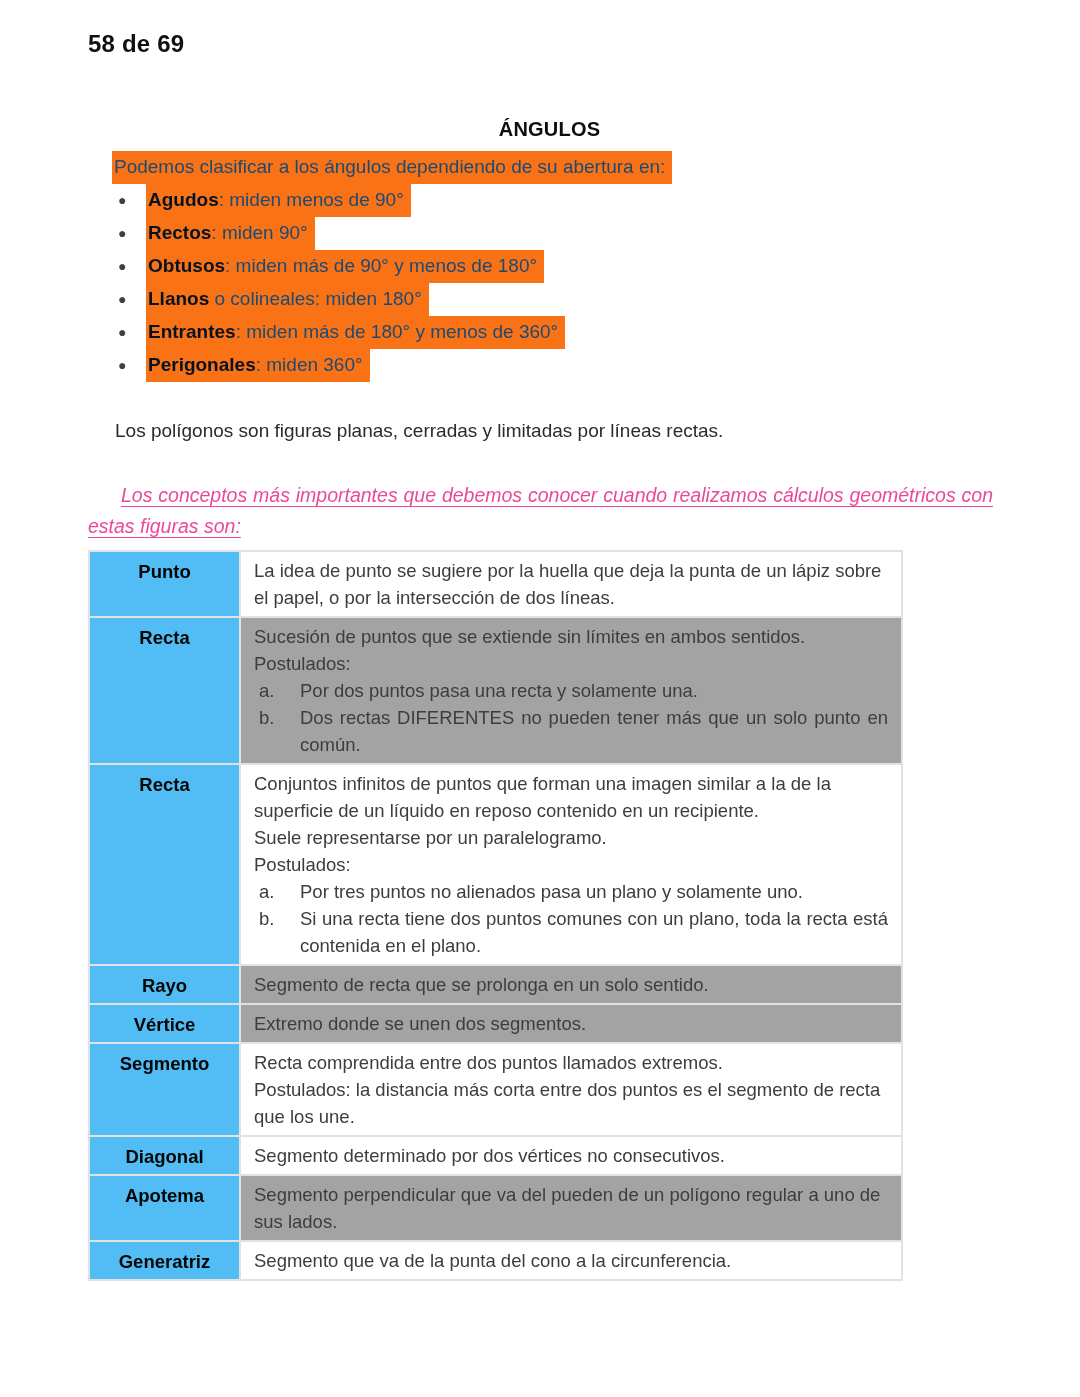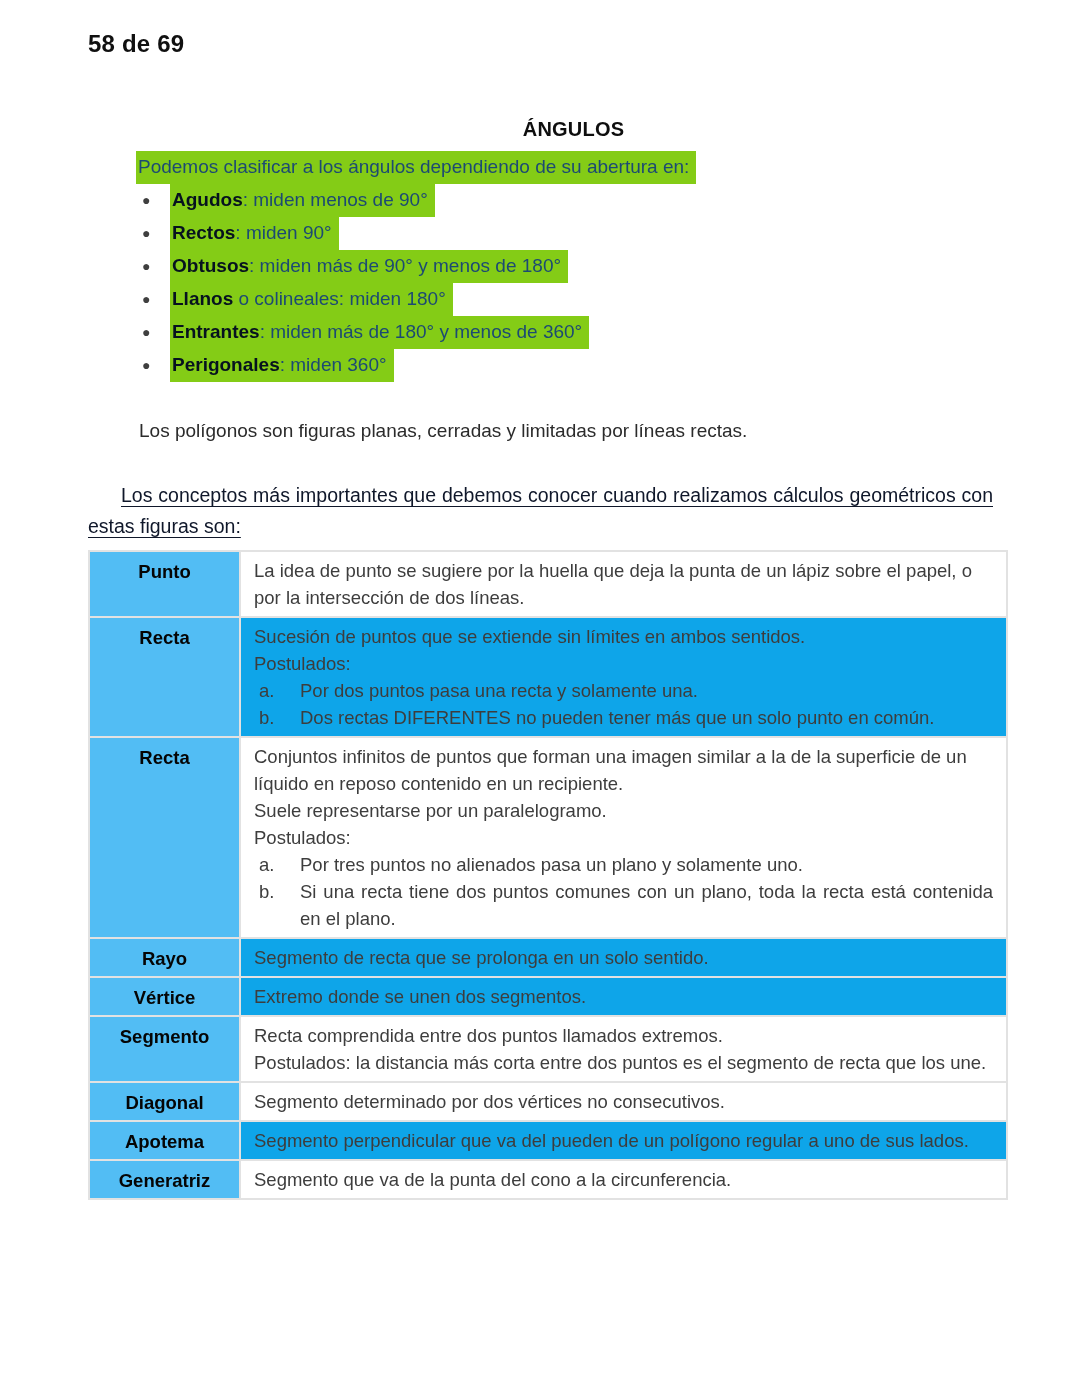--- a/index.html
+++ b/index.html
@@ -6,69 +6,69 @@
   body{
     width:1080px;height:1397px;
     font-family:"Liberation Sans", sans-serif;
     color:#222;position:relative;overflow:hidden;
   }
   .page{padding:30px 87px 12px 88px;}
   .pageno{
     font-size:24px;font-weight:800;color:#101010;letter-spacing:.2px;
   }
   
-  .sec{margin-left:48px;width:875px;}
+  .sec{margin-left:24px;width:875px;}
   .sec-angulos{margin-top:60px;}
   h2.sec-title{
     margin:0 0 10px 0;font-size:20px;font-weight:800;color:#0e0e0e;
     text-align:center;letter-spacing:.2px;
   }
   .intro{margin:0;line-height:33px;}
   .hl{
     display:inline-block;
-    background:#84cc16;
+    background:#f97316;
     color:#1c4a73;
     font-size:19px;line-height:22px;
     padding:5px 7px 6px 2px;
   }
   .hl b{color:#06121f;font-weight:800;}
   ul.blist{margin:0;padding:0;list-style:none;}
   ul.blist li{position:relative;padding-left:34px;margin:0;}
   .bdot{
     position:absolute;left:6px;top:9px;
     font-size:14px;color:#3f3f3f;line-height:14px;
   }
   
   .sec-poligonos{margin-top:36px;}
   .p1{
     margin:14px 0 0 3px;font-size:19px;color:#2b2b2b;line-height:26px;
   }
   .note{
     margin:36px 0 0 0;width:905px;
-    font-size:19.5px;color:#0f172a;
+    font-size:19.5px;font-style:italic;color:#ec4899;
     line-height:31px;text-align:justify;text-indent:33px;
     text-decoration:underline;text-underline-offset:4px;
   }
   
   table.concepts{
-    margin-top:8px;width:920px;border-collapse:collapse;table-layout:fixed;
+    margin-top:8px;width:815px;border-collapse:collapse;table-layout:fixed;
   }
   table.concepts td{
     border:2px solid #e2e2e2;vertical-align:top;
   }
   td.term{
     width:141px;background:#52bdf4;
     font-weight:800;color:#050505;text-align:center;
     font-size:18.5px;line-height:25px;padding:7px 4px 5px 4px;
   }
   td.def{
     font-size:18.5px;line-height:27px;color:#3d3d3d;
     padding:5px 13px;background:#ffffff;
   }
-  td.def.alt{background:#0ea5e9;}
+  td.def.alt{background:#a3a3a3;}
   td.def.center{text-align:left;}
   .itm{position:relative;padding-left:46px;text-align:justify;}
   .itm .mk{position:absolute;left:5px;top:0;}
 </style>
 </head>
 <body>
 
 <div class="page">
 
   <div class="pageno">58 de 69</div>

